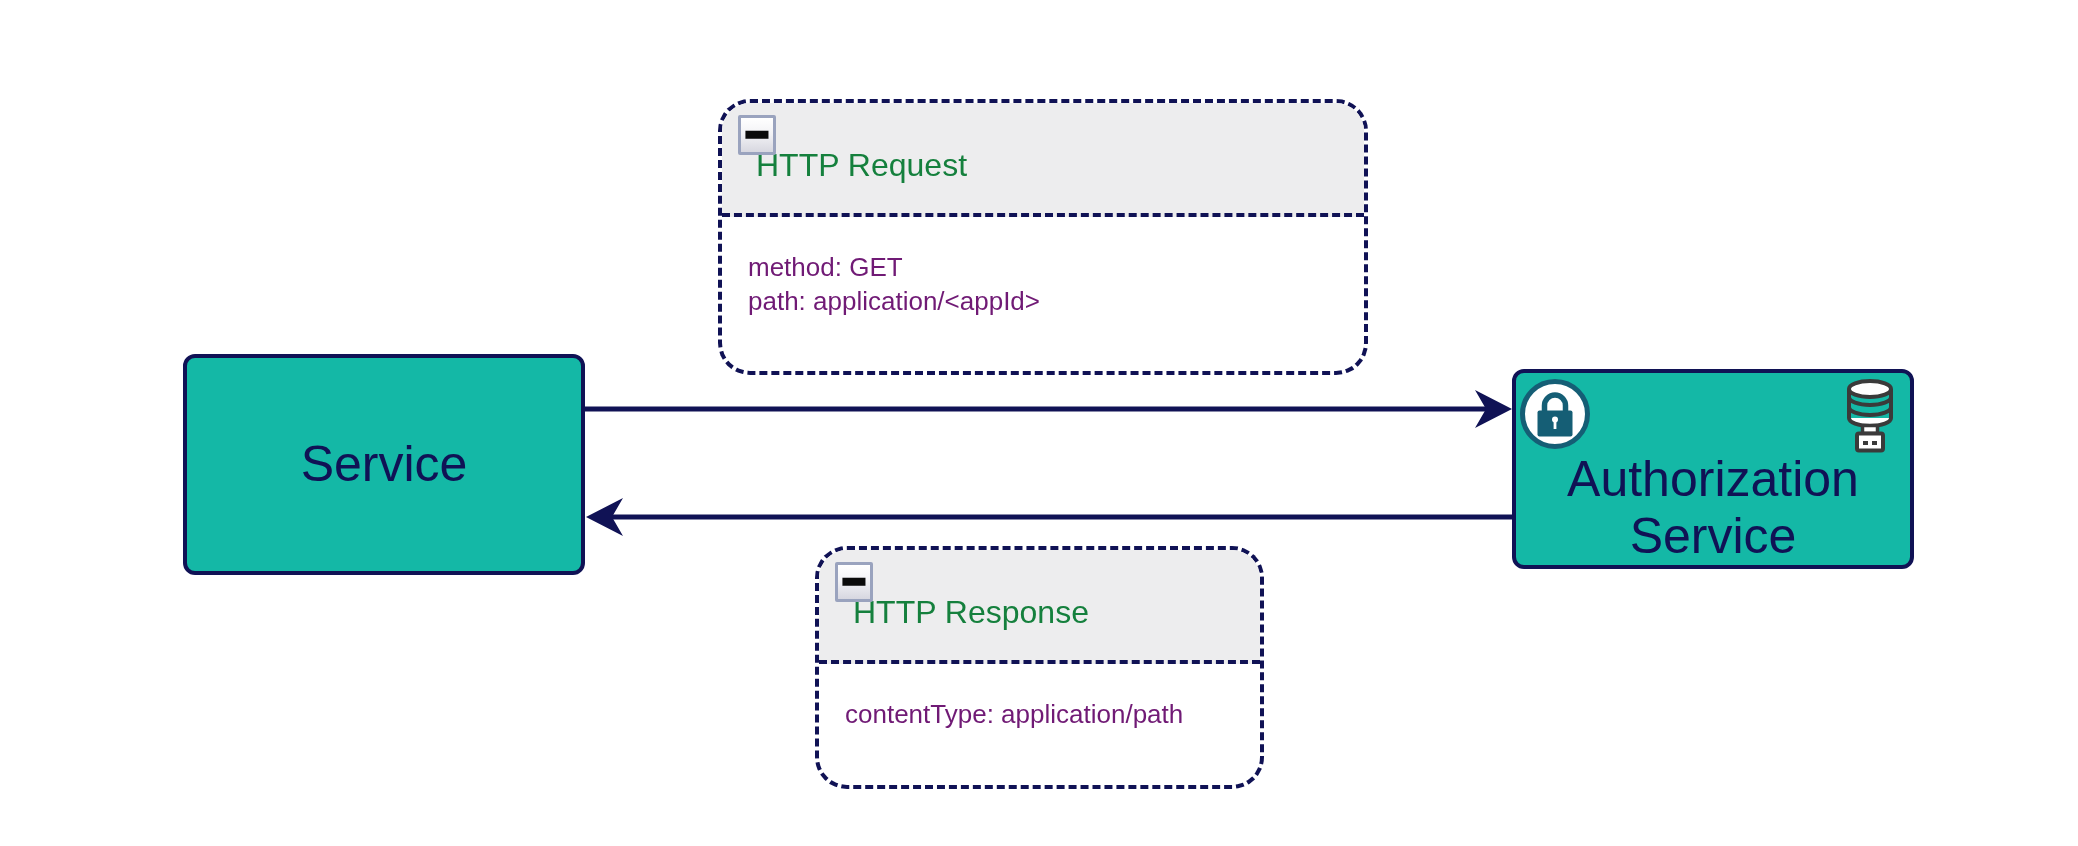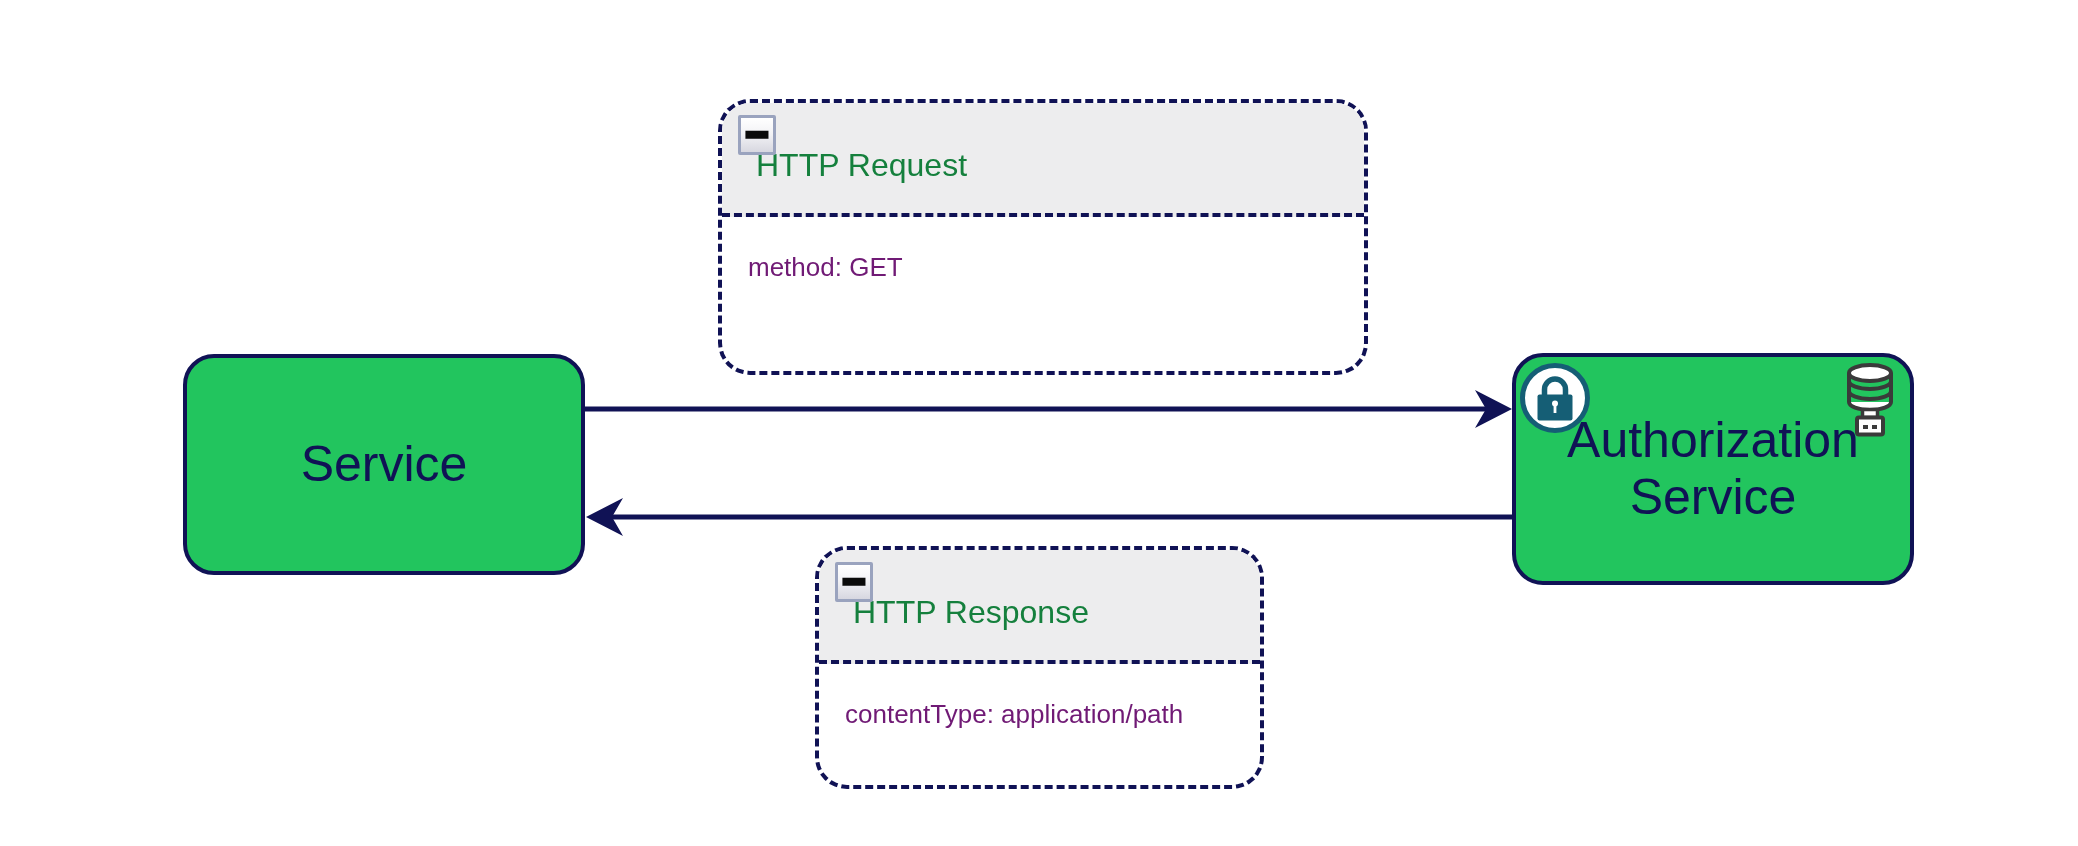--- a/index.html
+++ b/index.html
@@ -5,26 +5,26 @@
   html,body { margin:0; padding:0; background:#ffffff; }
   .canvas {
     position:relative; width:2078px; height:846px; background:#ffffff;
     font-family:"Liberation Sans", sans-serif; overflow:hidden;
   }
   .connectors { position:absolute; left:0; top:0; z-index:1; }
   .connectors line { stroke:#101255; stroke-width:5; }
   .connectors polygon { fill:#101255; }
 
   .node {
-    position:absolute; box-sizing:border-box; background:#22c55e;
-    border:4px solid #101255; border-radius:31px; z-index:2;
+    position:absolute; box-sizing:border-box; background:#14b8a6;
+    border:4px solid #101255; border-radius:12px; z-index:2;
     display:flex; align-items:center; justify-content:center;
   }
   #service-node { left:183px; top:354px; width:402px; height:221px; }
-  #auth-node    { left:1512px; top:353px; width:402px; height:232px; }
+  #auth-node    { left:1512px; top:369px; width:402px; height:200px;align-items:flex-end; }
   .node-label { text-align:center; font-size:50px; line-height:57px; color:#101255; white-space:nowrap; }
 
   .lock-badge { position:absolute; left:2px; top:4px; width:74px; height:74px; z-index:3; }
   .db-icon    { position:absolute; right:12px; top:5px; width:56px; height:80px; z-index:3; }
 
   .note {
     position:absolute; box-sizing:border-box; background:#ffffff;
     border:4px dashed #101255; border-radius:32px; overflow:hidden; z-index:3;
   }
   #request-note  { left:718px; top:99px;  width:650px; height:276px; }
@@ -102,20 +102,21 @@
 
   <div class="note" id="request-note">
     <div class="note-header">
       <button class="collapse-btn">
         <span class="minus">−</span>
       </button>
       <div class="note-title">HTTP Request</div>
     </div>
     <div class="note-body">
       <div class="note-line">method: GET</div>
+      <div class="note-line">path: application/&lt;appId&gt;</div>
     </div>
   </div>
 
   <div class="note" id="response-note">
     <div class="note-header">
       <button class="collapse-btn">
         <span class="minus">−</span>
       </button>
       <div class="note-title">HTTP Response</div>
     </div>

